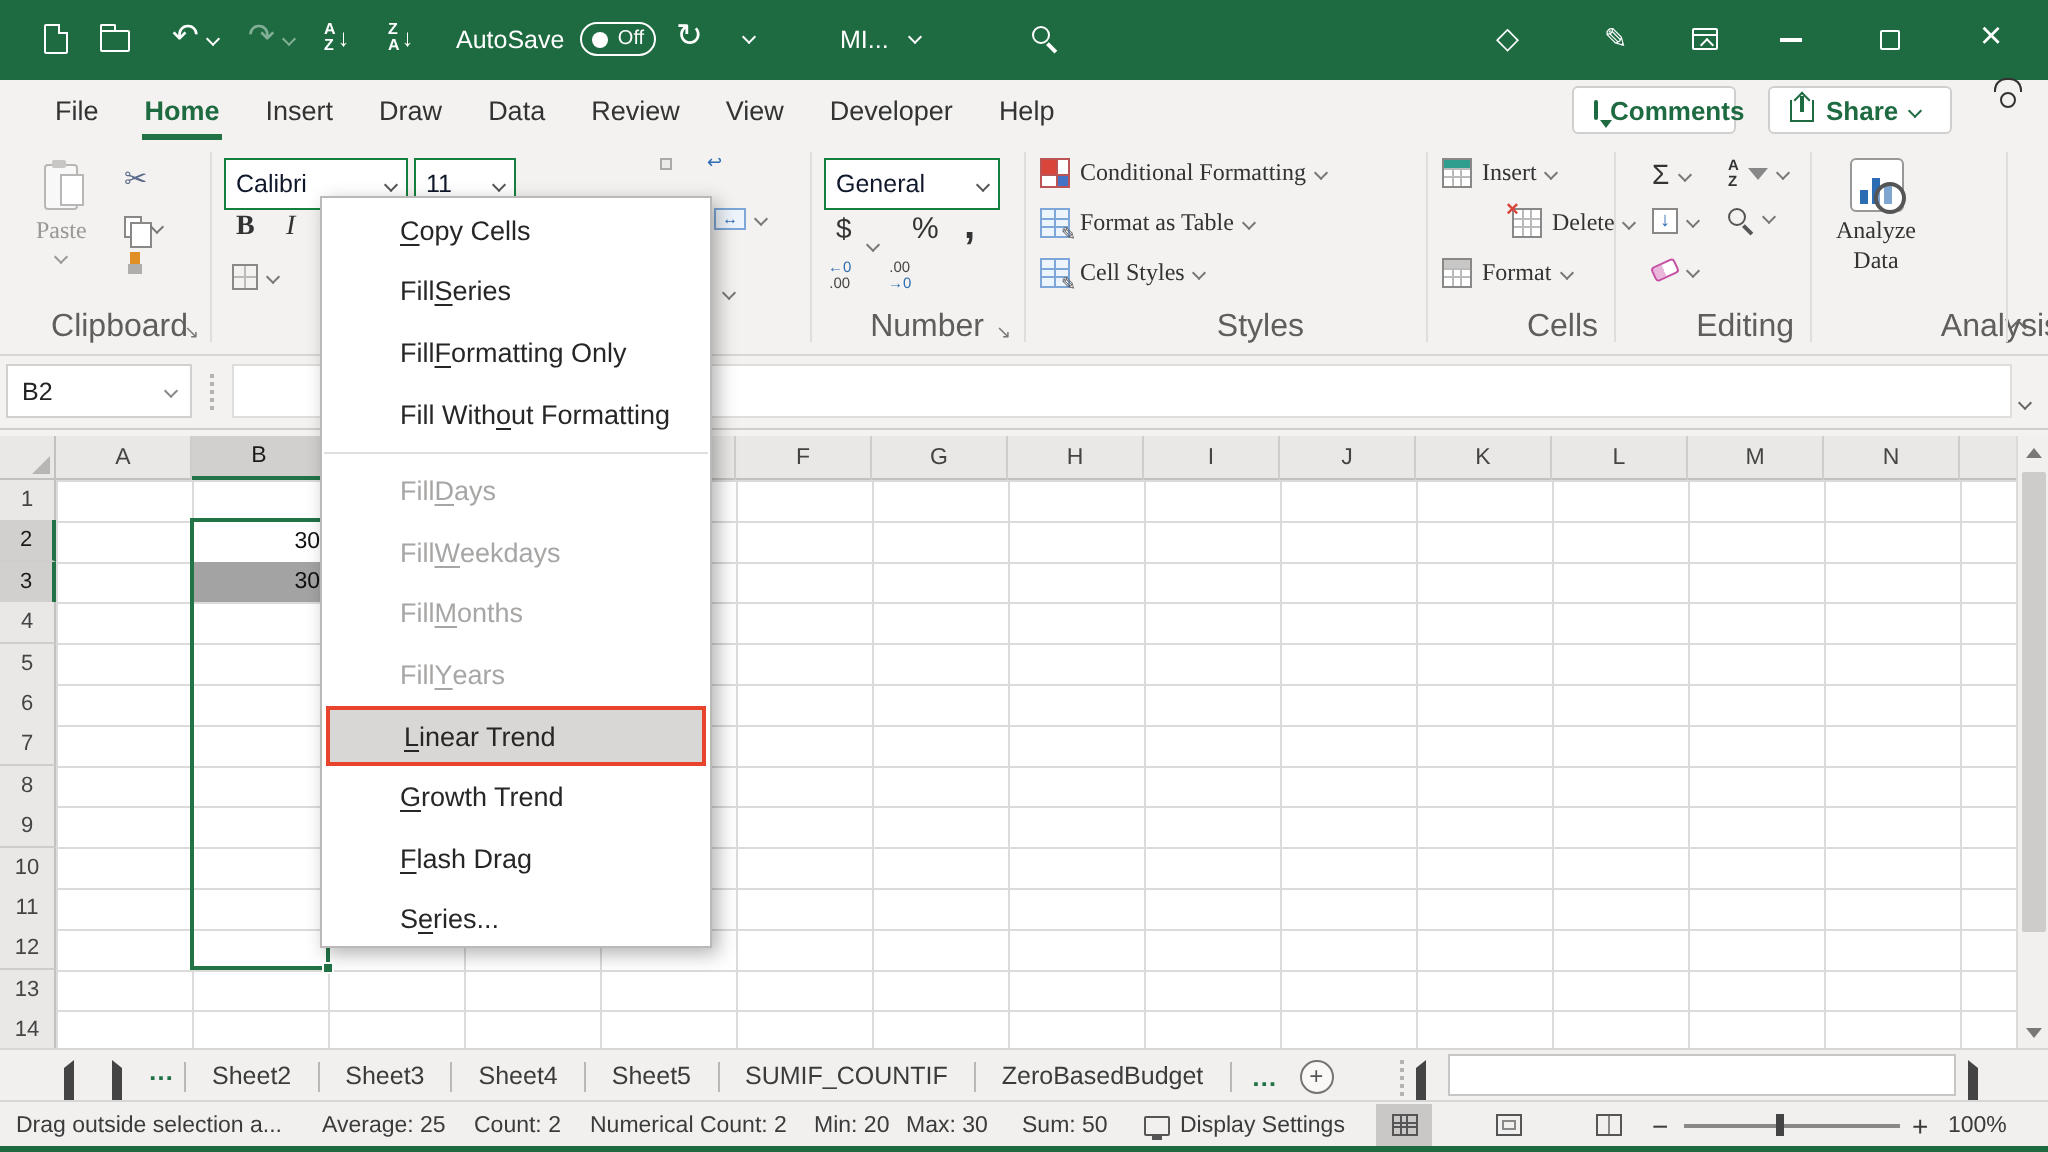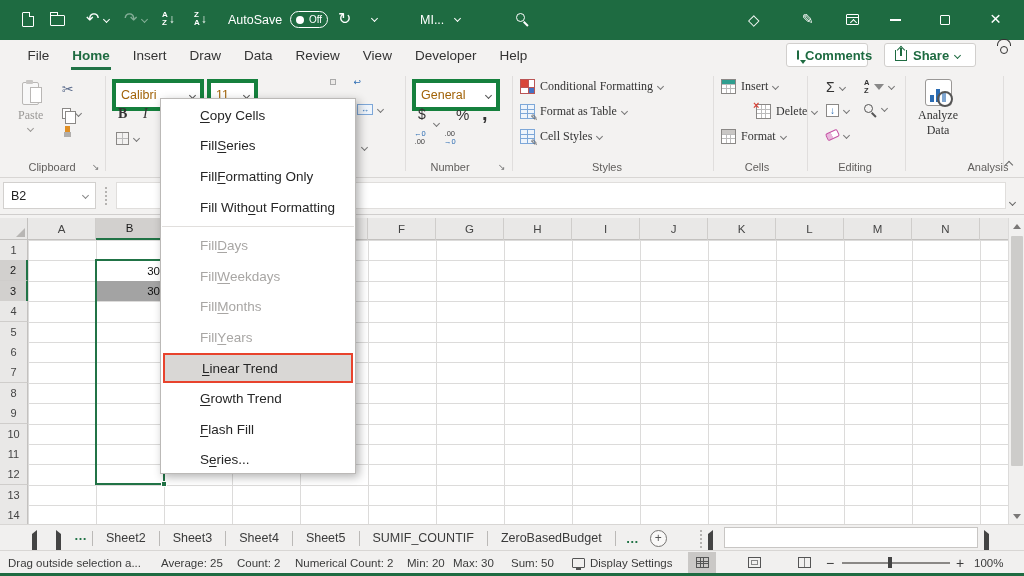--- a/index.html
+++ b/index.html
@@ -45,24 +45,24 @@
   .commic::after { content:""; position:absolute; left:2px; bottom:-5px; width:0; height:0; border-left:3px solid transparent; border-right:3px solid transparent; border-top:4px solid #1E6B41; }
   .shareic { position:relative; width:12px; height:11px; border-left:1.5px solid #1E6B41; border-right:1.5px solid #1E6B41; border-bottom:1.5px solid #1E6B41; }
   .shareic::before { content:""; position:absolute; left:4px; top:-2px; width:1.5px; height:8px; background:#1E6B41; }
   .shareic::after { content:""; position:absolute; left:2px; top:-3px; width:5px; height:5px; border-left:1.5px solid #1E6B41; border-top:1.5px solid #1E6B41; transform:rotate(45deg); }
   .personic { position:relative; width:14px; height:13px; }
   .personic::before { content:""; position:absolute; left:4px; top:0; width:6px; height:6px; border:1.4px solid #333; border-radius:50%; }
   .personic::after { content:""; position:absolute; left:1px; bottom:0; width:12px; height:6px; border:1.4px solid #333; border-bottom:none; border-radius:6px 6px 0 0; }
 
   
   .ribbon { position:absolute; left:0; top:70px; width:1024px; height:108px; background:#f3f2f1; border-bottom:1px solid #d8d6d4; }
-  .seclabel { position:absolute; bottom:4px; font-size:11px; color:#605e5c; text-align:center; }
+  .seclabel { position:absolute; bottom:4px; font-size:16px; color:#605e5c; text-align:right; }
   .divider { position:absolute; top:6px; bottom:6px; width:1px; background:#e0dedd; }
   .launcher { position:absolute; bottom:5px; font-size:9px; color:#777; }
-  .combo { position:absolute; background:#fff; border:4px solid #15803d; display:flex; align-items:center; justify-content:space-between; padding:12px 5px; font-size:12.5px; color:#a16207; }
+  .combo { position:absolute; background:#fff; border:1px solid #15803d; display:flex; align-items:center; justify-content:space-between; padding:12px 5px; font-size:12.5px; color:#0f172a; }
   .ribtxt { font-size:12px; color:#333;font-family:Liberation Serif, serif; }
   .rbtnrow { position:absolute; display:flex; align-items:center; gap:5px; }
   .linesic { width:13px; height:10px; background:repeating-linear-gradient(to bottom,#666 0 1.4px,transparent 1.4px 4px); }
   .selbox { border:1px solid #aaa; background:#eceae8; padding:2px; }
   .clipb { width:17px; height:23px; border:1.5px solid #b9b7b5; border-radius:2px; background:#f8f8f8; position:relative; }
   .clipb::before { content:""; position:absolute; left:3px; top:-3px; width:7px; height:4px; background:#c9c7c5; border-radius:1px; }
   .clipb::after { content:""; position:absolute; right:-4px; top:4px; width:10px; height:14px; background:#fff; border:1.2px solid #b9b7b5; }
   .copyic { position:relative; width:9px; height:11px; border:1.2px solid #8a8886; background:#fff; }
   .copyic::after { content:""; position:absolute; left:2px; top:2px; width:9px; height:11px; border:1.2px solid #8a8886; background:#fff; }
   .fpic { width:11px; height:12px; position:relative; }
@@ -509,21 +509,21 @@
         <span>inear Trend</span>
       </div>
     <div class="mi">
         <span></span>
         <span class="mn">G</span>
         <span>rowth Trend</span>
       </div>
     <div class="mi">
         <span></span>
         <span class="mn">F</span>
-        <span>lash Fill</span>
+        <span>lash Drag</span>
       </div>
     <div class="mi">
         <span>S</span>
         <span class="mn">e</span>
         <span>ries...</span>
       </div>
   </div>
 
   <div class="sheetbar">
     <div class="a" style="left:32px;top:9px"><span class="tri-left"></span></div>

